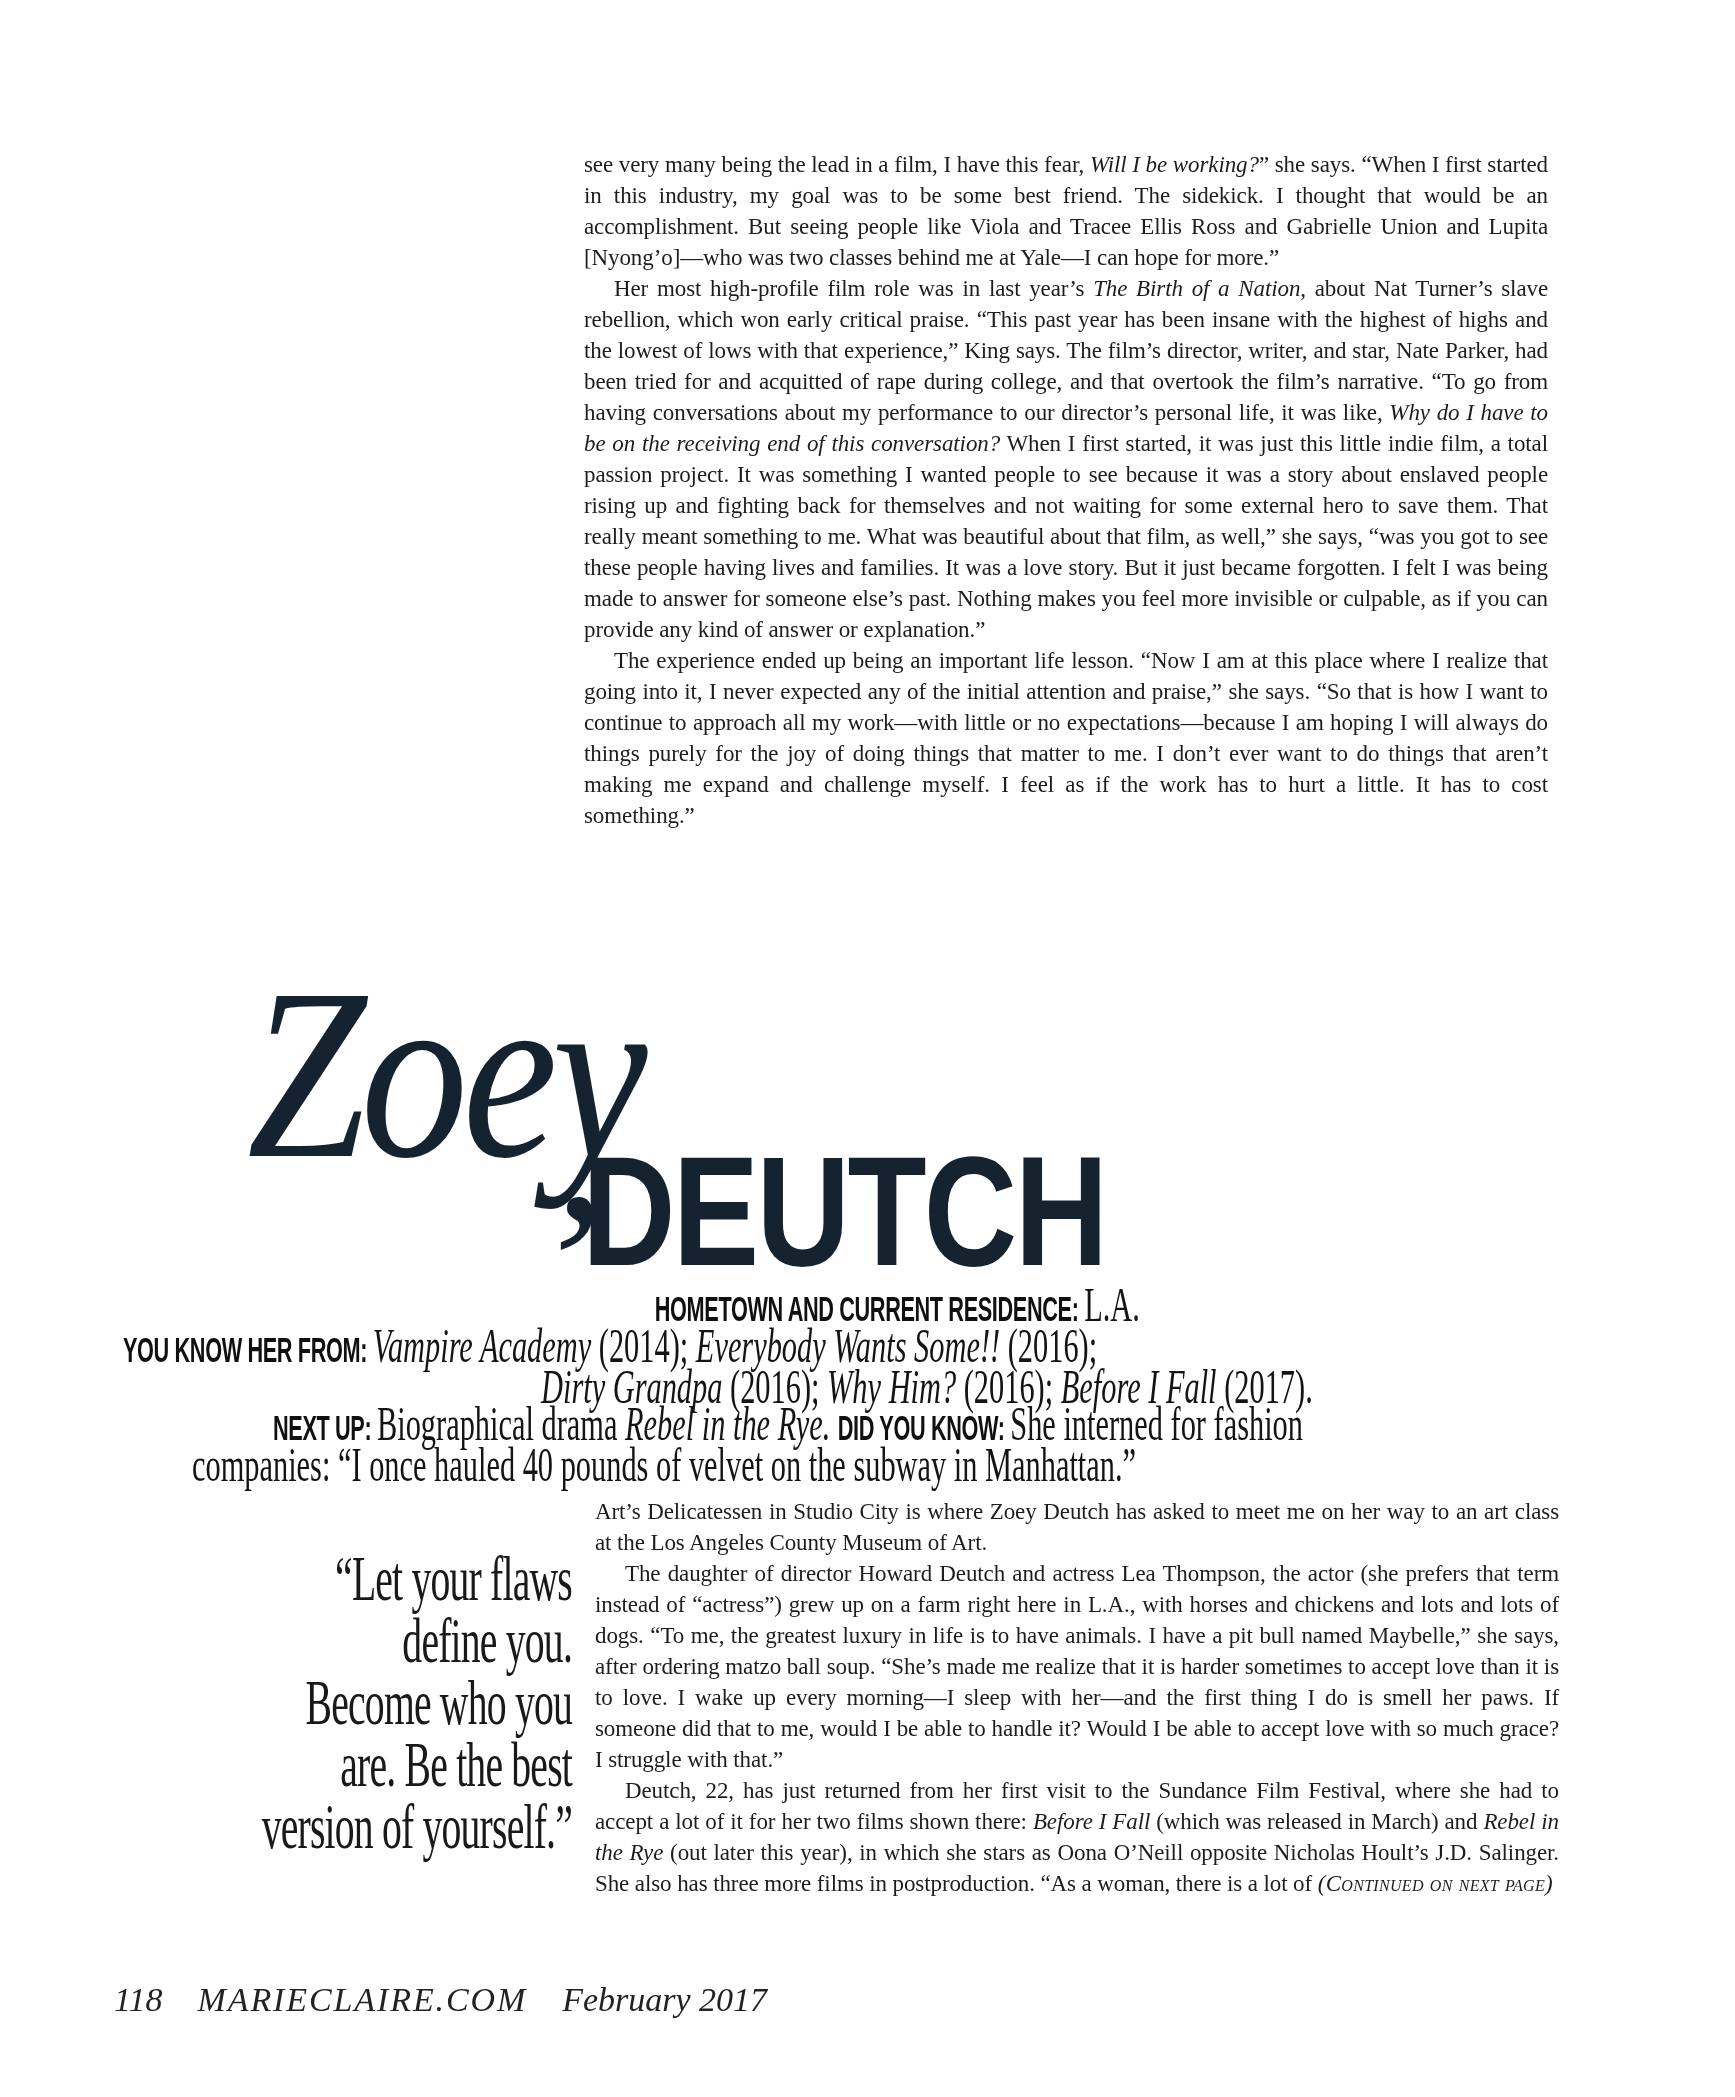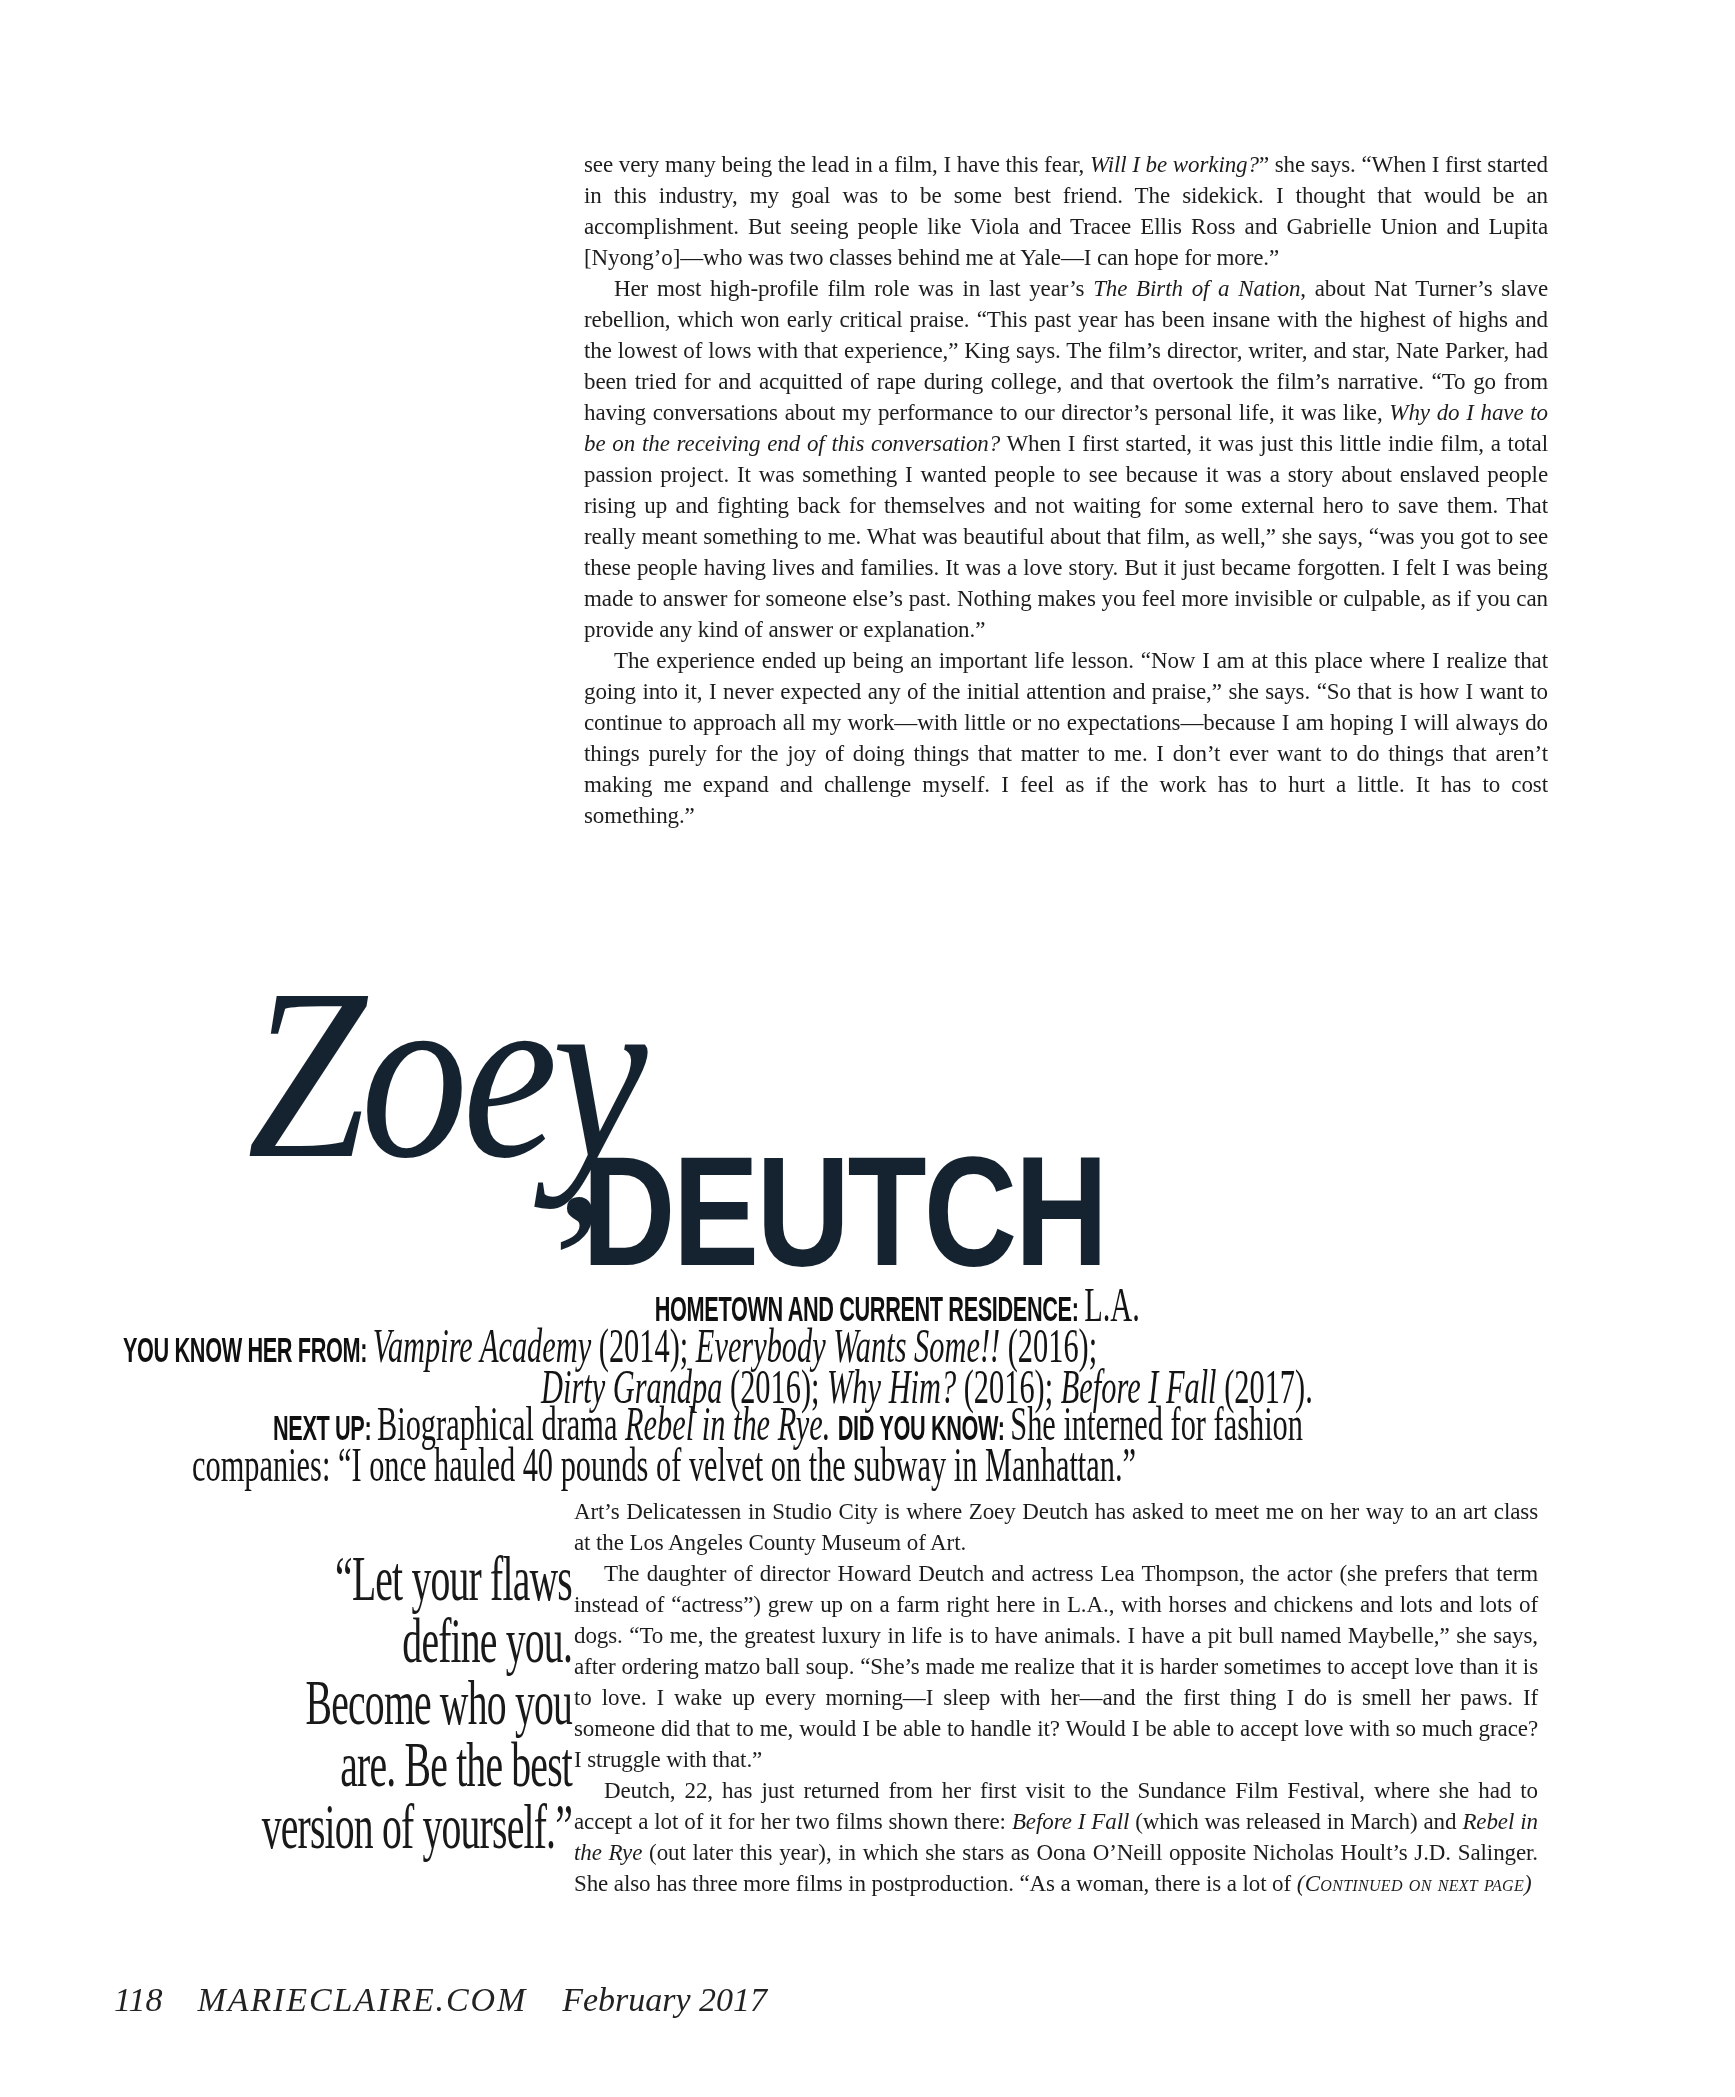--- a/index.html
+++ b/index.html
@@ -15,21 +15,21 @@
   .article{
     position:absolute;
     width:964px;
     color:#1d1d1d;
     font-size:23px;
     line-height:31px;
     text-align:justify;
     letter-spacing:-0.1px;
   }
   .article-top{left:559px;top:149px;margin-left:25px;}
-  .article-bottom{left:574px;top:1496px;}
+  .article-bottom{left:595px;top:1496px;}
   .article p{margin:0;}
   .article p.indent{text-indent:30px;}
   .it{font-style:italic;}
   .cont{font-style:italic;font-variant:small-caps;letter-spacing:0.3px;}
   
   .zoey{
     position:absolute;left:247px;top:952px;
     font-size:244px;line-height:1;font-style:italic;
     color:#152330;letter-spacing:-6.4px;
     transform:scaleX(0.88);transform-origin:0 0;

